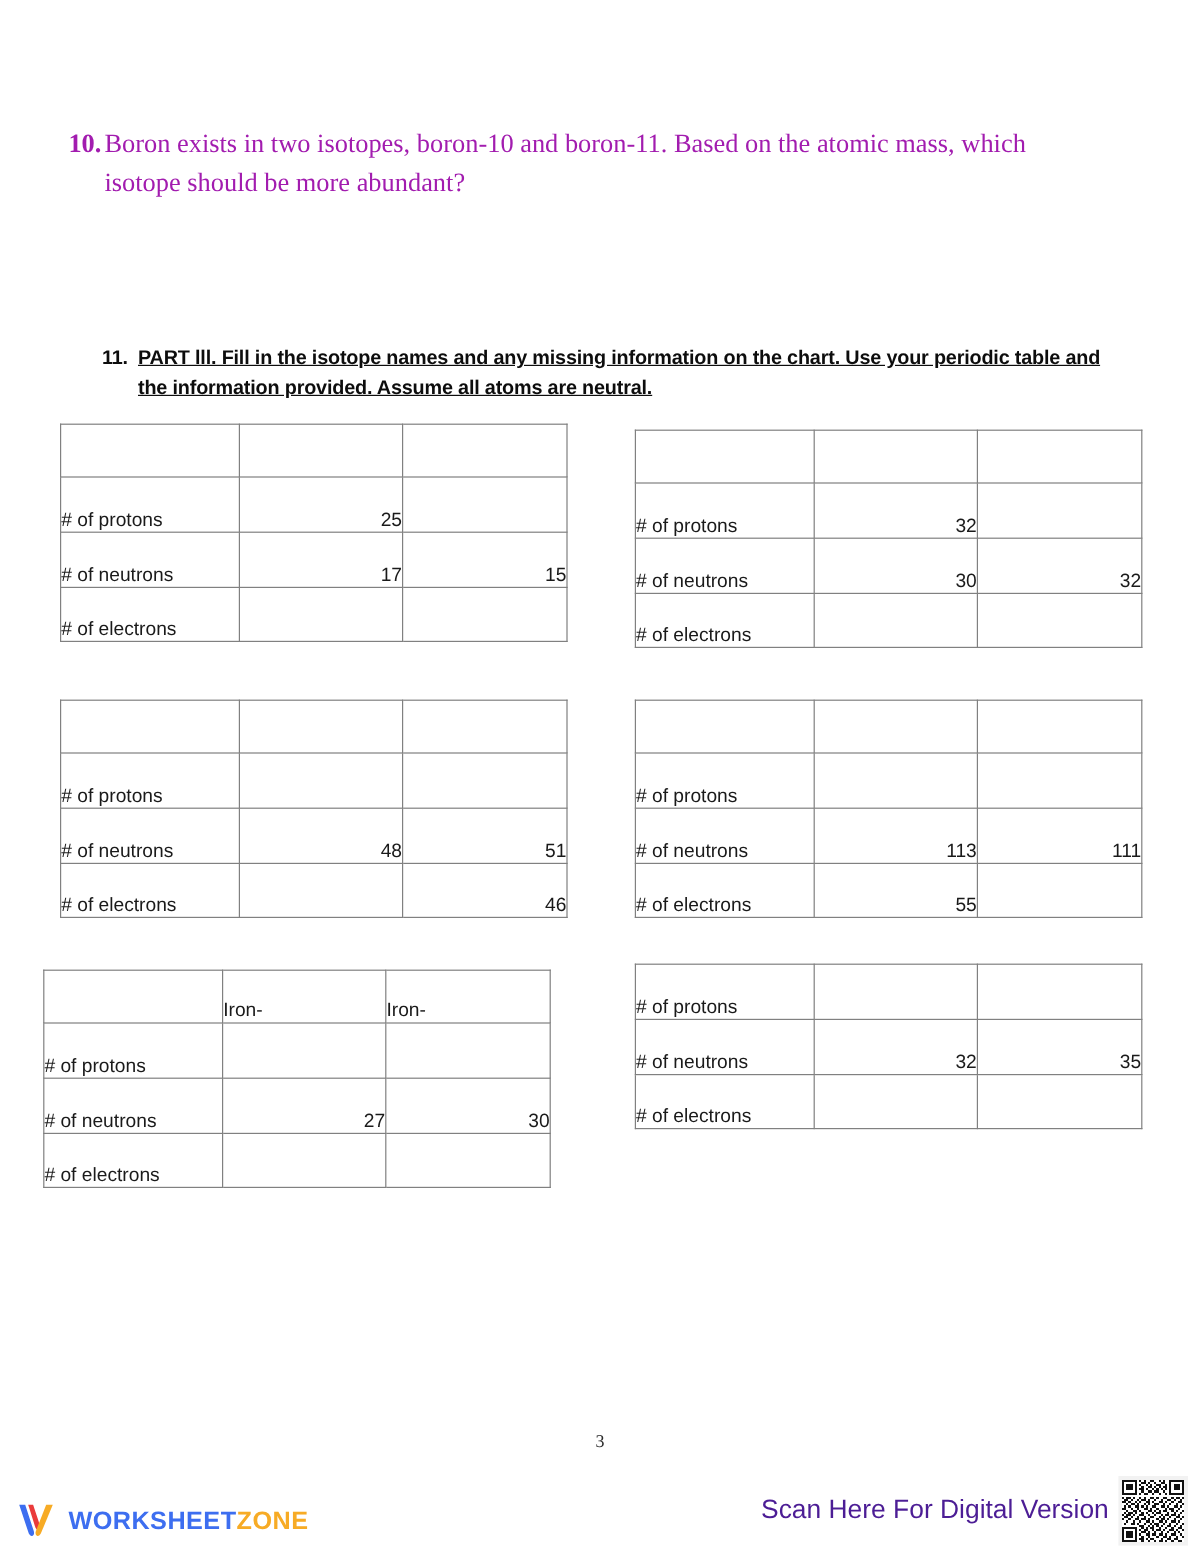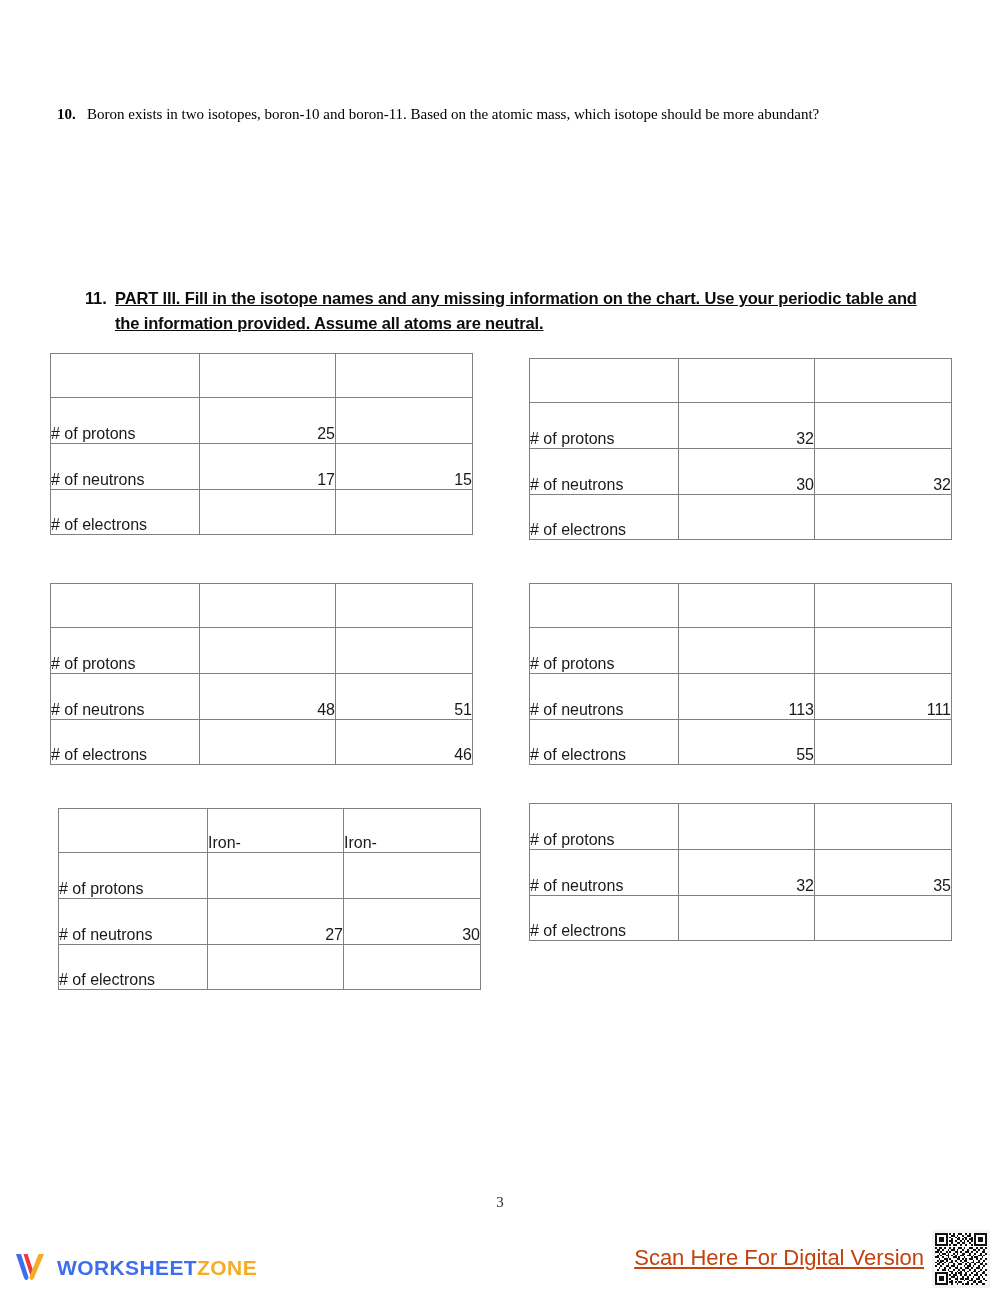--- a/index.html
+++ b/index.html
@@ -16,23 +16,23 @@
     overflow: hidden;
   }
 
   
   .q10 {
     position: absolute;
     left: 57px;
     top: 104px;
     width: 860px;
     font-family: "Liberation Serif", serif;
-    font-size: 15px;
+    font-size: 22px;
     line-height: 1.45;
-    color: #000000;
+    color: #a21caf;
     display: flex;
     align-items: flex-start;
   }
   .q10 .qnum {
     font-weight: bold;
     width: 30px;
     flex: 0 0 30px;
   }
   .q10 .qtext {
     flex: 1 1 auto;
@@ -97,21 +97,21 @@
     text-align: right;
     padding: 0 0 4px 0;
     line-height: 1.1;
   }
 
   
   #tbl-1 { left: 50px;  top: 353px; }
   #tbl-2 { left: 529px; top: 358px; }
   #tbl-3 { left: 50px;  top: 583px; }
   #tbl-4 { left: 529px; top: 583px; }
-  #tbl-5 { left: 58px;  top: 808px; }
+  #tbl-5 { left: 36px;  top: 808px; }
   #tbl-6 { left: 529px; top: 803px; }
 
   
   .page-number {
     position: absolute;
     left: 0;
     top: 1194px;
     width: 1000px;
     text-align: center;
     font-family: "Liberation Serif", serif;
@@ -144,24 +144,23 @@
   .scan {
     position: absolute;
     right: 10px;
     top: 1230px;
     display: flex;
     align-items: center;
     gap: 8px;
   }
   .scan-label {
     font-size: 22px;
-    color: #c2410c;
+    color: #4c1d95;
     white-space: nowrap;
     padding-bottom: 2px;
-    text-decoration: underline;
   }
   .qr {
     width: 58px;
     height: 58px;
     background: #f2f2f2;
     padding: 3px;
     box-sizing: border-box;
     flex: 0 0 58px;
   }
   .qr svg { display: block; }

